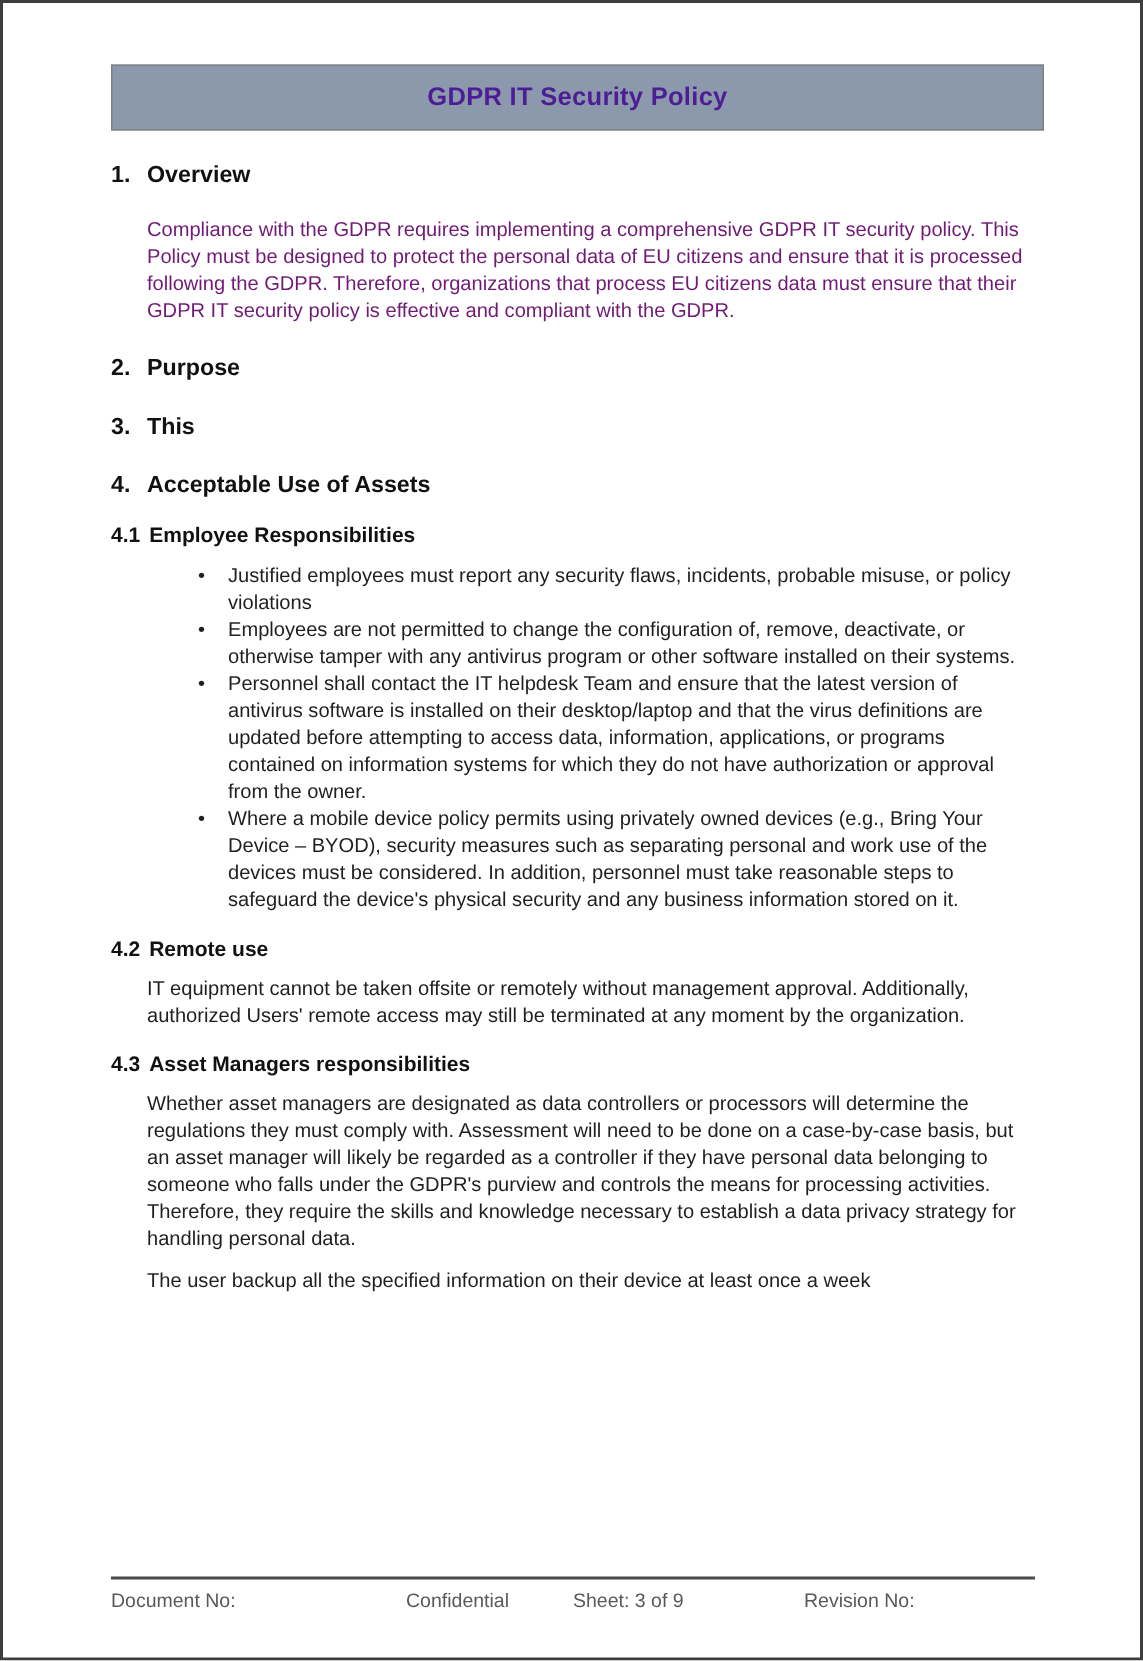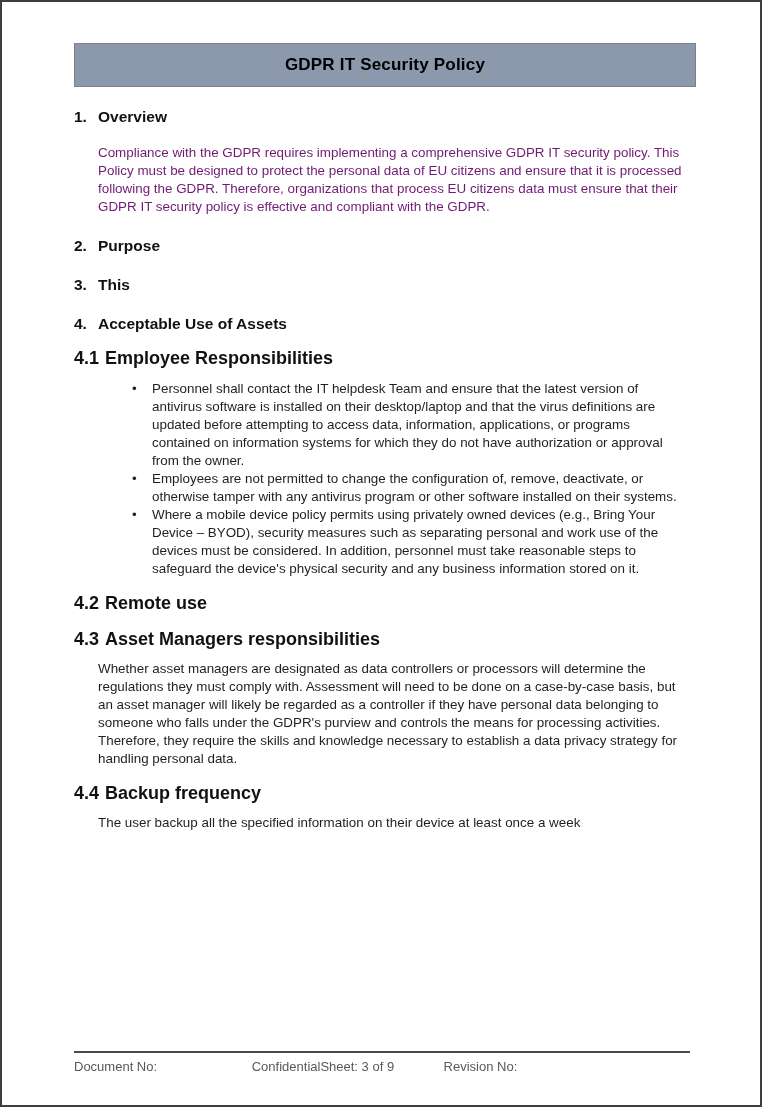--- a/index.html
+++ b/index.html
@@ -15,39 +15,39 @@
   }
   .content { padding: 41px 64px 0 72px; }
 
   .banner {
     background: #8C99AC;
     border: 1px solid #808080;
     height: 44px;
     display: flex; align-items: center; justify-content: center;
   }
   .banner-title {
-    color: #000000; font-size: 17px; font-weight: bold;
+    color: #4c1d95; font-size: 17px; font-weight: bold;
     letter-spacing: 0.2px;
   }
 
   .section-heading {
     display: flex;
     font-size: 15.5px; font-weight: bold; color: #111111;
     margin: 21px 0 0 0;
   }
   .sec-num { width: 24px; flex: 0 0 24px; }
 
   .section-body {
     font-size: 13.4px; line-height: 18px;
     margin: 18px 14px 0 24px;
     color: #701a75;
   }
 
   .subsection-heading {
-    font-size: 18px; font-weight: bold; color: #111111;
+    font-size: 14px; font-weight: bold; color: #111111;
     margin: 15px 0 0 0;
   }
   .sub-num { margin-right: 6px; }
 
   .bullets {
     list-style: none;
     margin: 11px 14px 0 0; padding: 0;
   }
   .bullets li {
     position: relative;
@@ -69,27 +69,27 @@
 
   .footer {
     position: absolute; left: 72px; right: 70px; bottom: 30px;
   }
   .footer-line {
     border-top: 2px solid #4b4b4b;
     margin-bottom: 5px;
   }
   .footer-grid {
     display: grid;
-    grid-template-columns: 1fr 1fr 1fr 1fr 1fr;
+    grid-template-columns: 1fr 1fr 1fr 1fr;
     grid-template-rows: auto auto;
     font-size: 13px; line-height: 17px;
     color: #595959;
   }
   .f-left   { text-align: left; }
-  .f-center { text-align: right; }
+  .f-center { text-align: center; }
   .f-right  { }
 </style>
 </head>
 <body>
 
 <div class="doc">
   <div class="content">
 
     <div class="banner">
       <span class="banner-title">GDPR IT Security Policy</span>
@@ -113,37 +113,36 @@
 
     <div class="section-heading">
       <span class="sec-num">4.</span>
       <span>Acceptable Use of Assets</span>
     </div>
 
     <div class="subsection-heading">
       <span class="sub-num">4.1</span><span>Employee Responsibilities</span>
     </div>
     <ul class="bullets">
+      <li>Justified employees must report any security flaws, incidents, probable misuse, or policy violations</li>
+      <li>Employees are not permitted to change the configuration of, remove, deactivate, or otherwise tamper with any antivirus program or other software installed on their systems.</li>
       <li>Personnel shall contact the IT helpdesk Team and ensure that the latest version of antivirus software is installed on their desktop/laptop and that the virus definitions are updated before attempting to access data, information, applications, or programs contained on information systems for which they do not have authorization or approval from the owner.</li>
-      <li>Employees are not permitted to change the configuration of, remove, deactivate, or otherwise tamper with any antivirus program or other software installed on their systems.</li>
       <li>Where a mobile device policy permits using privately owned devices (e.g., Bring Your Device – BYOD), security measures such as separating personal and work use of the devices must be considered. In addition, personnel must take reasonable steps to safeguard the device's physical security and any business information stored on it.</li>
     </ul>
 
     <div class="subsection-heading">
       <span class="sub-num">4.2</span><span>Remote use</span>
     </div>
+    <p class="sub-body">IT equipment cannot be taken offsite or remotely without management approval. Additionally, authorized Users' remote access may still be terminated at any moment by the organization.</p>
 
     <div class="subsection-heading">
       <span class="sub-num">4.3</span><span>Asset Managers responsibilities</span>
     </div>
     <p class="sub-body">Whether asset managers are designated as data controllers or processors will determine the regulations they must comply with. Assessment will need to be done on a case-by-case basis, but an asset manager will likely be regarded as a controller if they have personal data belonging to someone who falls under the GDPR's purview and controls the means for processing activities. Therefore, they require the skills and knowledge necessary to establish a data privacy strategy for handling personal data.</p>
 
-    <div class="subsection-heading">
-      <span class="sub-num">4.4</span><span>Backup frequency</span>
-    </div>
     <p class="sub-body">The user backup all the specified information on their device at least once a week</p>
 
   </div>
 
   <div class="footer">
     <div class="footer-line"></div>
     <div class="footer-grid">
       <span class="f-left">Document No:</span>
       <span class="f-center">Confidential</span>
       <span class="f-right">Sheet: 3 of 9</span>

